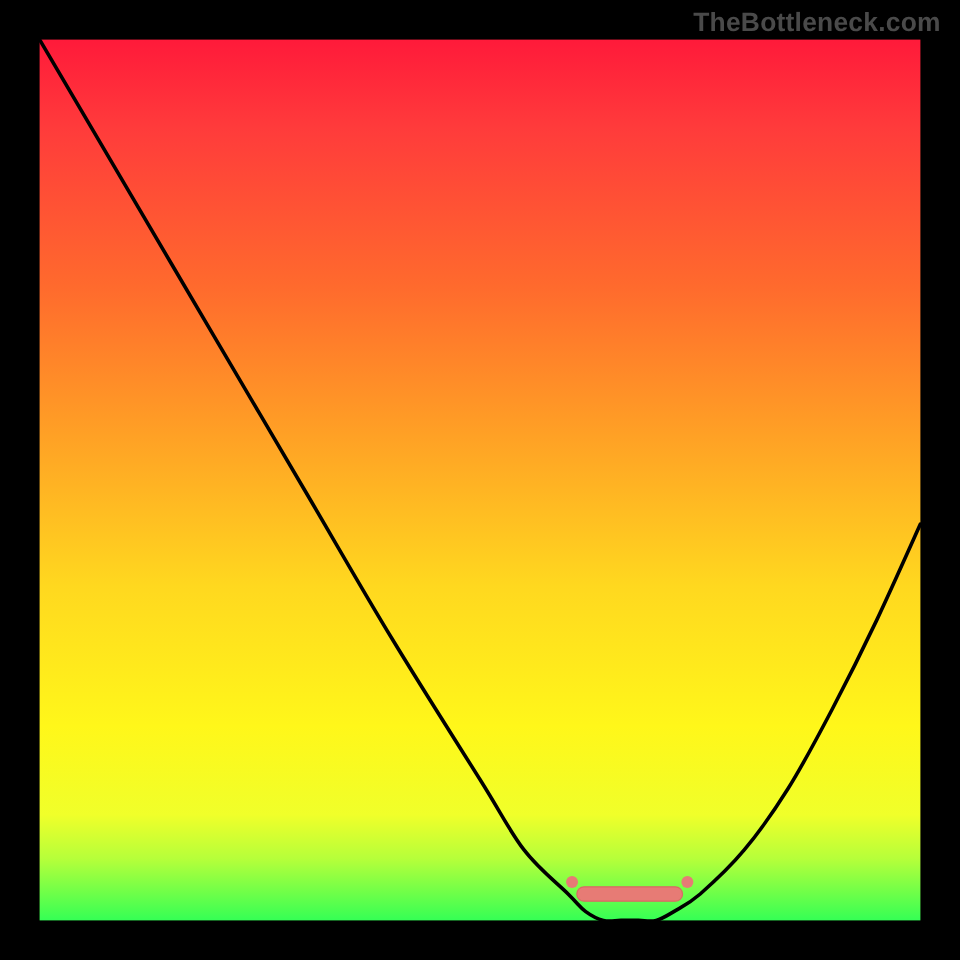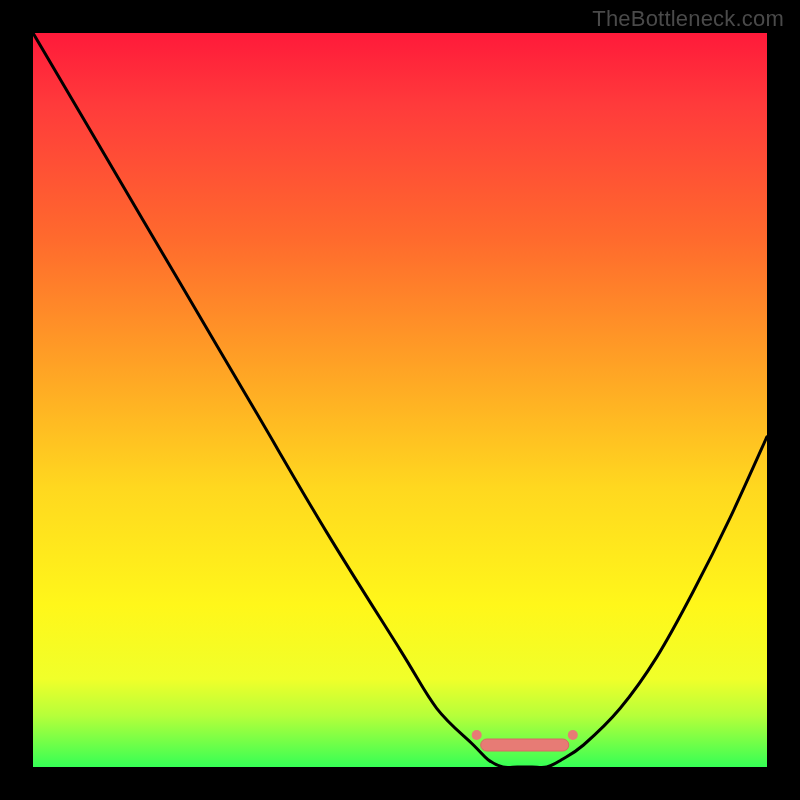--- a/index.html
+++ b/index.html
@@ -38,21 +38,21 @@
       #b6ff3a 93%,
       #35ff55 100%
     );
   }
   .watermark {
     position: absolute;
     top: 6px;
     right: 16px;
     color: #4a4a4a;
     font-size: 22px;
-    font-weight: 400;
+    font-weight: 700;
     letter-spacing: 0.2px;
     user-select: none;
   }
   svg.curve {
     position: absolute;
     top: 0;
     left: 0;
     width: 734px;
     height: 734px;
     overflow: visible;

